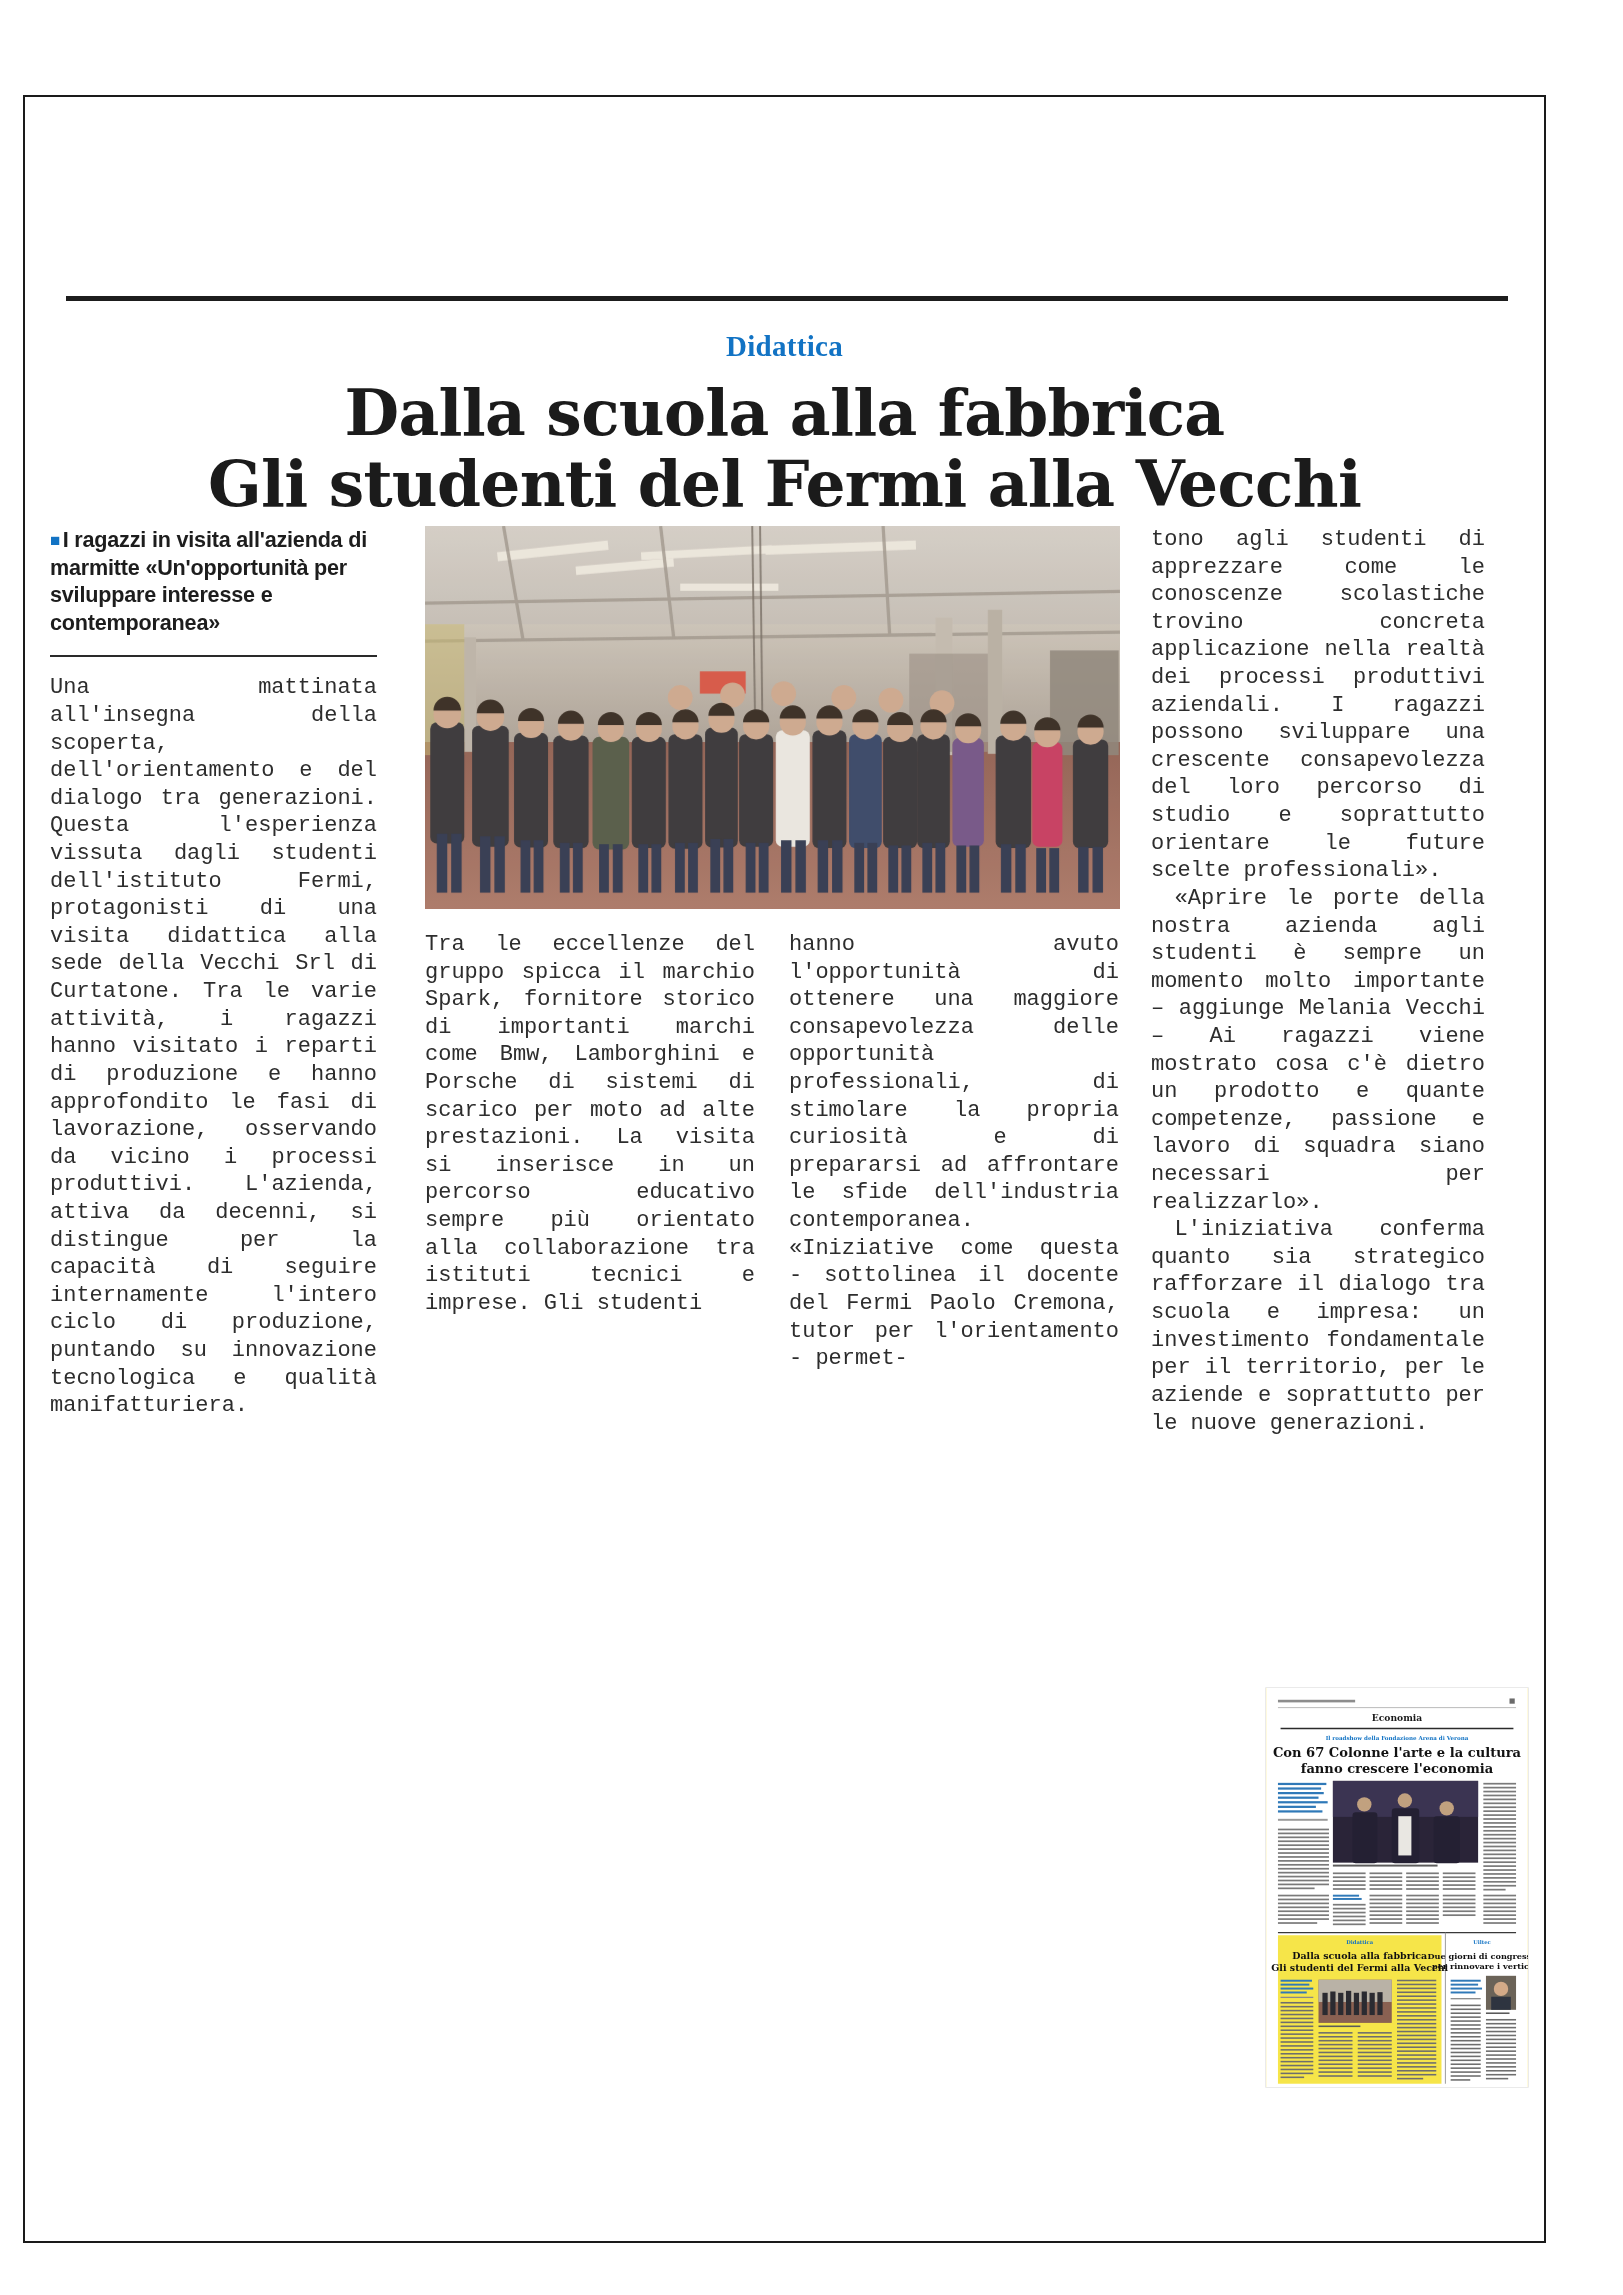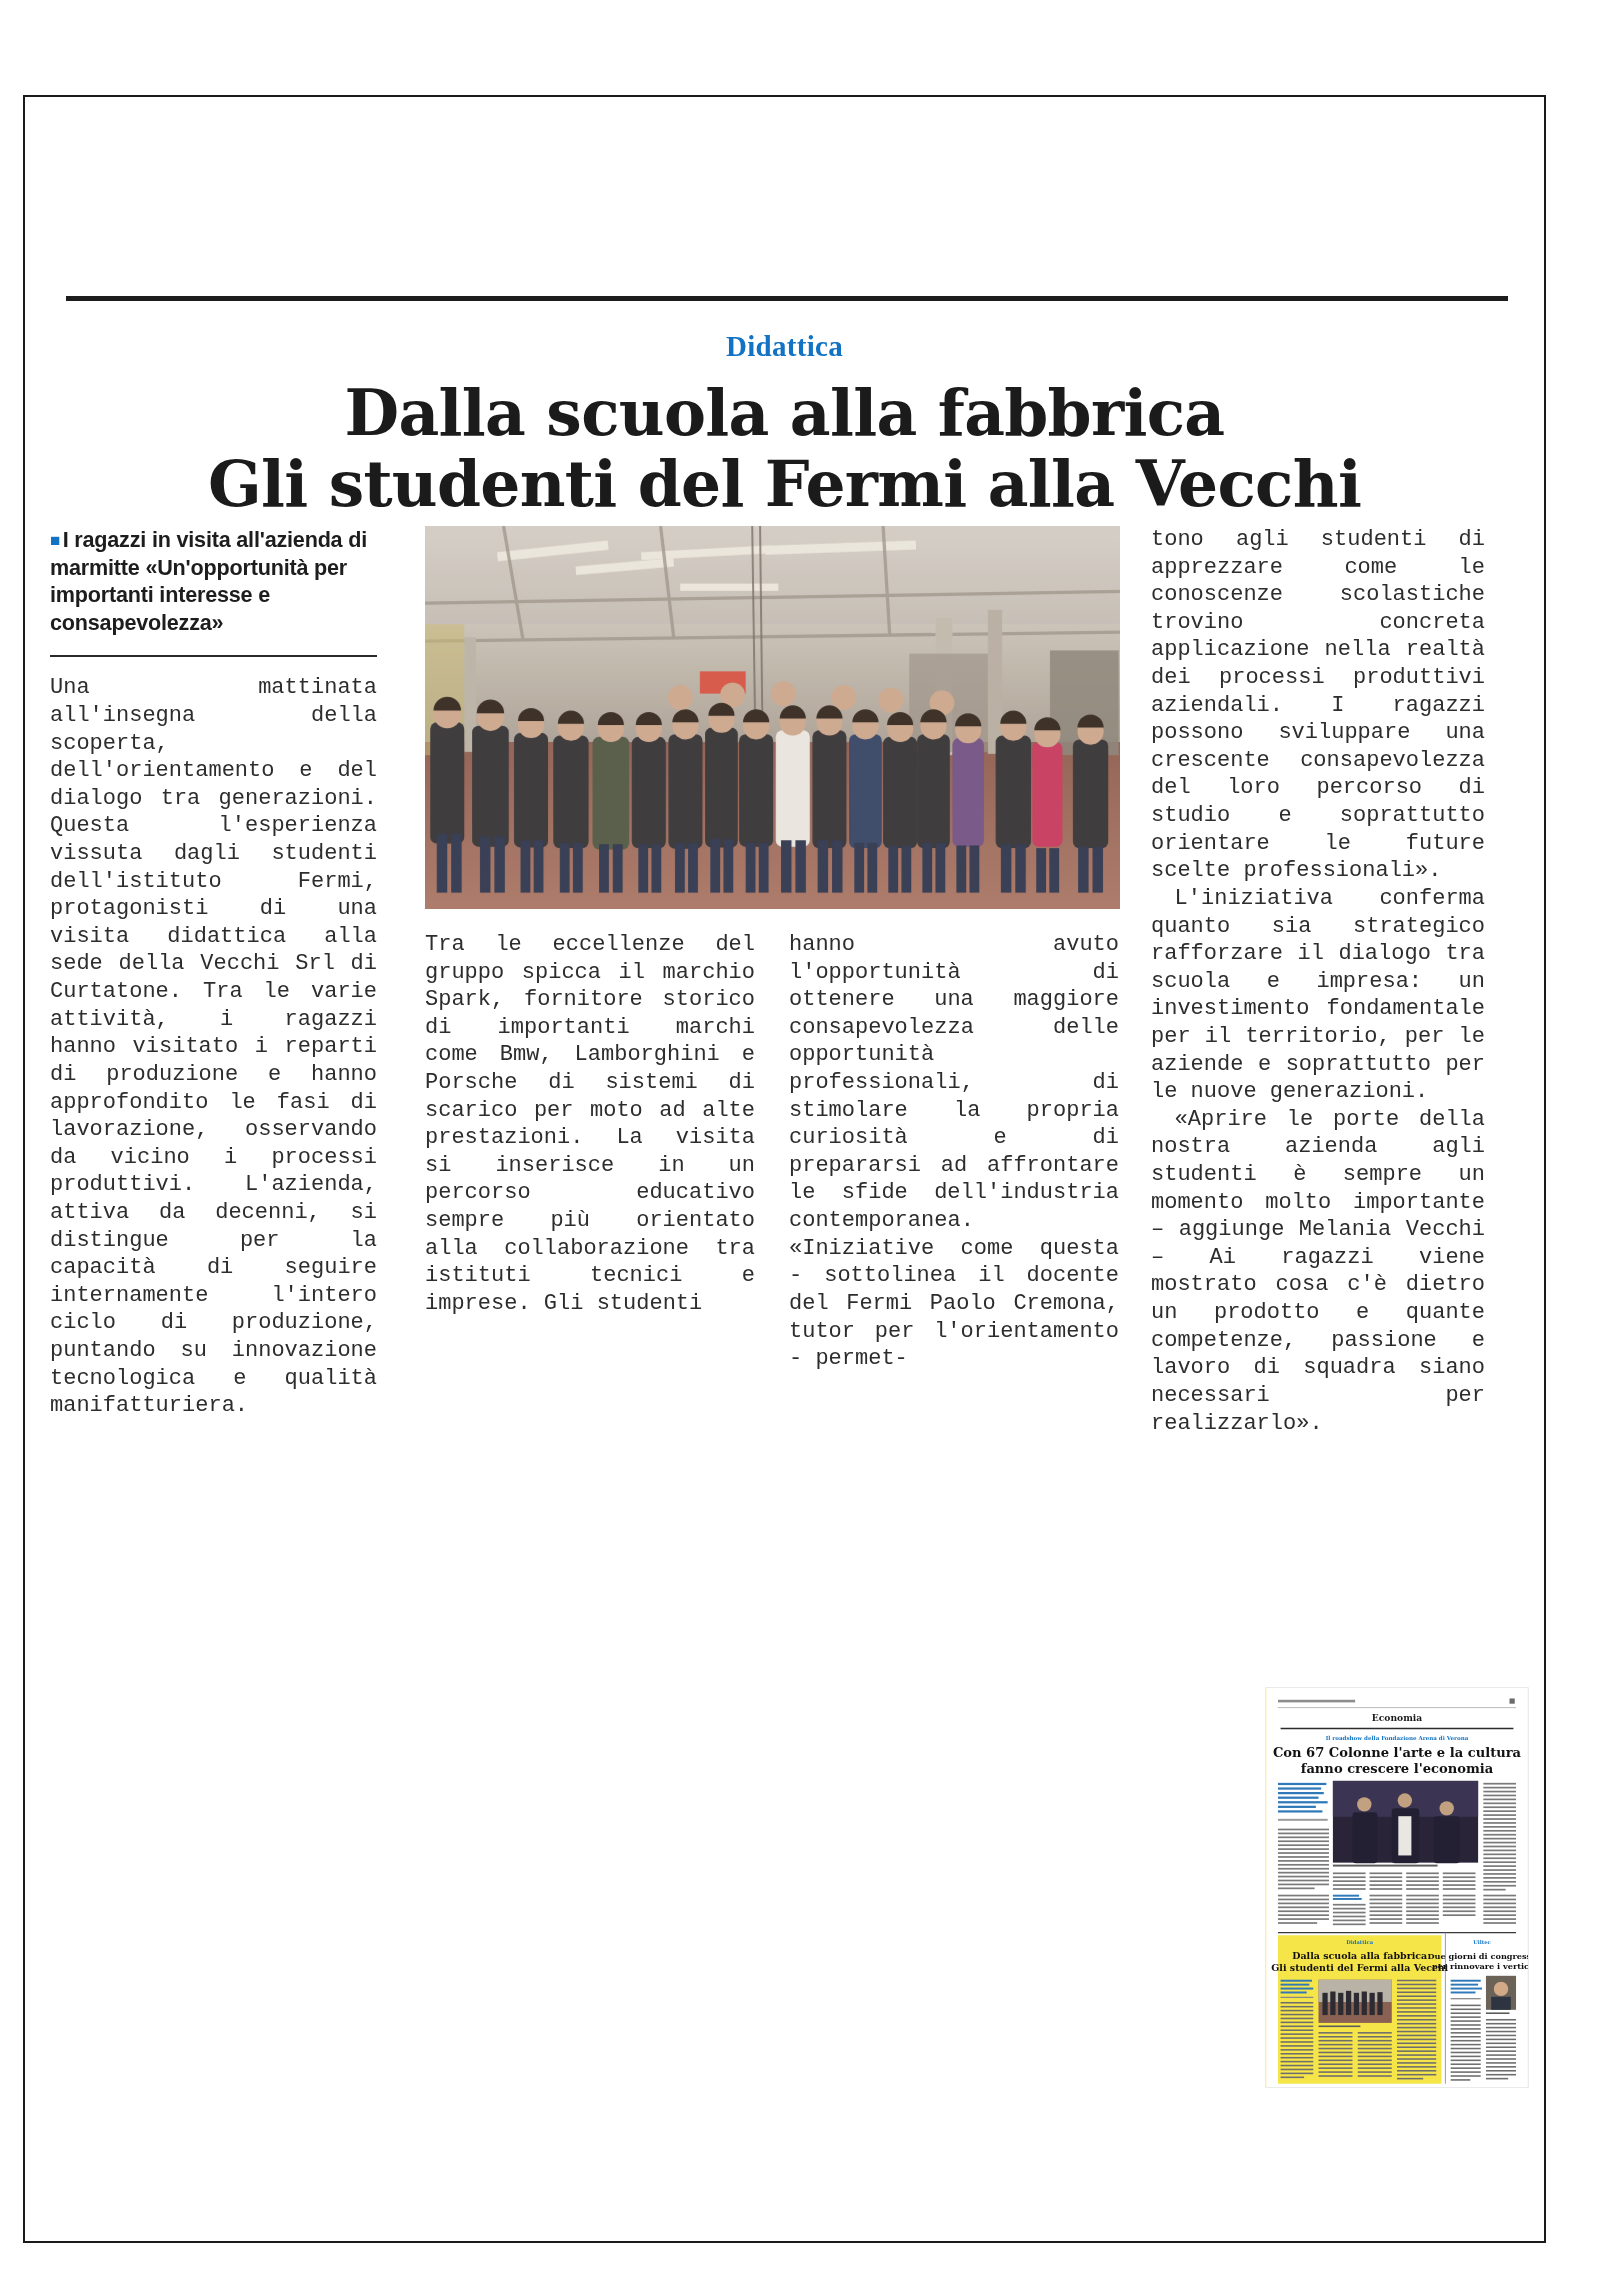--- a/index.html
+++ b/index.html
@@ -148,21 +148,21 @@
   <div class="rule-top"></div>
 
   <div class="kicker">Didattica</div>
 
   <div class="headline">
     <span class="l1">Dalla scuola alla fabbrica</span>
     <span class="l2">Gli studenti del Fermi alla Vecchi</span>
   </div>
 
   <div class="col c1">
-    <div class="stand"><span class="bullet">■</span><span>I ragazzi in visita all'azienda di marmitte «Un'opportunità per importanti interesse e consapevolezza»</span></div>
+    <div class="stand"><span class="bullet">■</span><span>I ragazzi in visita all'azienda di marmitte «Un'opportunità per sviluppare interesse e contemporanea»</span></div>
     <div class="stand-rule"></div>
     <div class="body-txt">
       <p>Una mattinata all'insegna della scoperta, dell'orientamento e del dialogo tra generazioni. Questa l'esperienza vissuta dagli studenti dell'istituto Fermi, protagonisti di una visita didattica alla sede della Vecchi Srl di Curtatone. Tra le varie attività, i ragazzi hanno visitato i reparti di produzione e hanno approfondito le fasi di lavorazione, osservando da vicino i processi produttivi. L'azienda, attiva da decenni, si distingue per la capacità di seguire internamente l'intero ciclo di produzione, puntando su innovazione tecnologica e qualità manifatturiera.</p>
     </div>
   </div>
 
   <div class="col c2">
     <div class="photo-wrap">
       <div class="photo">
         <svg viewBox="0 0 1062 585" preserveAspectRatio="none" aria-hidden="true">
@@ -342,22 +342,22 @@
         <p>Tra le eccellenze del gruppo spicca il marchio Spark, fornitore storico di importanti marchi come Bmw, Lamborghini e Porsche di sistemi di scarico per moto ad alte prestazioni. La visita si inserisce in un percorso educativo sempre più orientato alla collaborazione tra istituti tecnici e imprese. Gli studenti</p>
       </div>
       <div class="sub-col body-txt">
         <p>hanno avuto l'opportunità di ottenere una maggiore consapevolezza delle opportunità professionali, di stimolare la propria curiosità e di prepararsi ad affrontare le sfide dell'industria contemporanea. «Iniziative come questa - sottolinea il docente del Fermi Paolo Cremona, tutor per l'orientamento - permet-</p>
       </div>
     </div>
   </div>
 
   <div class="col c3 body-txt">
     <p>tono agli studenti di apprezzare come le conoscenze scolastiche trovino concreta applicazione nella realtà dei processi produttivi aziendali. I ragazzi possono sviluppare una crescente consapevolezza del loro percorso di studio e soprattutto orientare le future scelte professionali».</p>
+    <p>«Aprire le porte della nostra azienda agli studenti è sempre un momento molto importante – aggiunge Melania Vecchi – Ai ragazzi viene mostrato cosa c'è dietro un prodotto e quante competenze, passione e lavoro di squadra siano necessari per realizzarlo».</p>
     <p>L'iniziativa conferma quanto sia strategico rafforzare il dialogo tra scuola e impresa: un investimento fondamentale per il territorio, per le aziende e soprattutto per le nuove generazioni.</p>
-    <p>«Aprire le porte della nostra azienda agli studenti è sempre un momento molto importante – aggiunge Melania Vecchi – Ai ragazzi viene mostrato cosa c'è dietro un prodotto e quante competenze, passione e lavoro di squadra siano necessari per realizzarlo».</p>
   </div>
 
 </div>
 
 <div class="thumb">
   <svg viewBox="0 0 400 610" width="262" height="399" aria-hidden="true">
     <rect x="0" y="0" width="400" height="610" fill="#ffffff"></rect>
 
     <rect x="18" y="18" width="118" height="4" fill="#8d8d8d"></rect>
     <rect x="372" y="16" width="8" height="8" fill="#6b6b6b"></rect>

